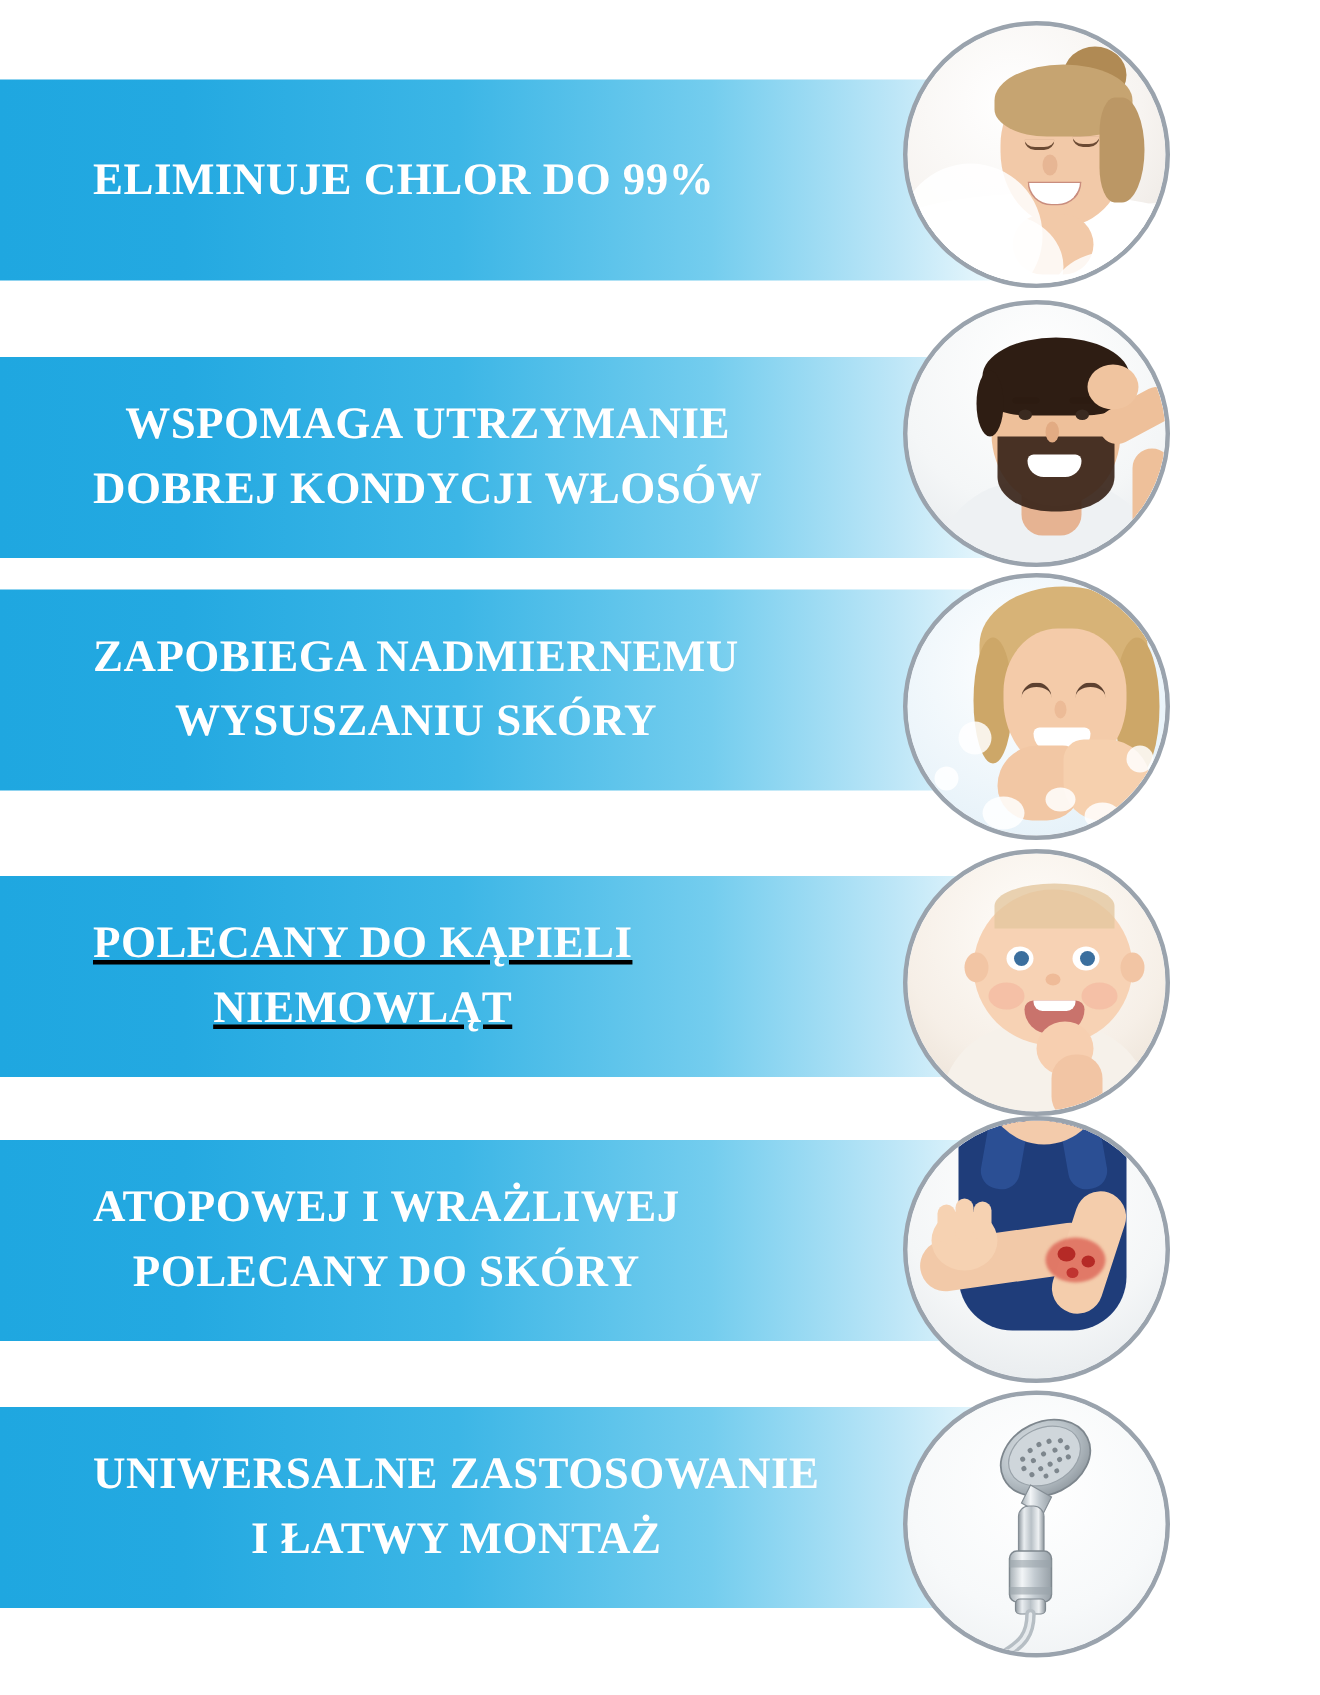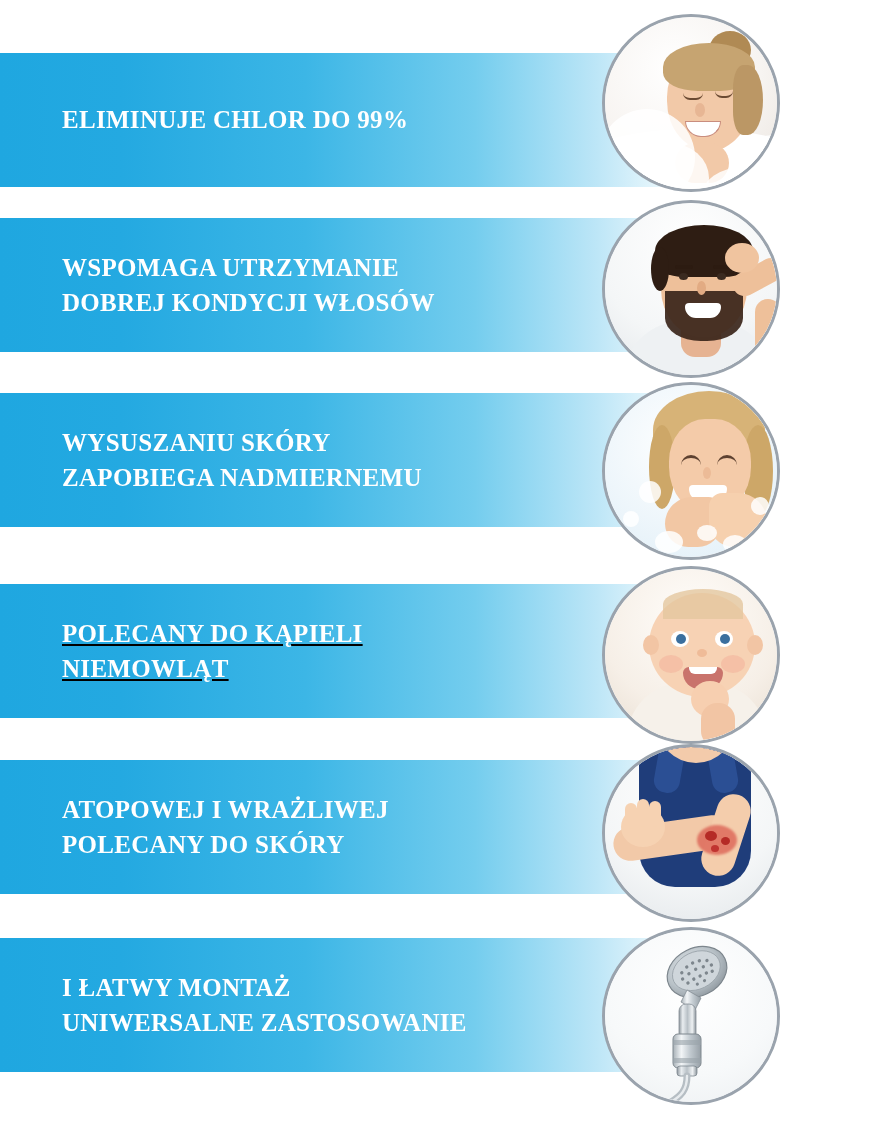--- a/index.html
+++ b/index.html
@@ -31,25 +31,26 @@
     align-items: center;
     box-sizing: border-box;
     padding-left: 62px;
     padding-right: 120px;
   }
 
   .feature-text {
     color: #ffffff;
     font-family: "Liberation Serif", serif;
     font-weight: bold;
-    font-size: 25px;
+    font-size: 30px;
     line-height: 1.42;
     letter-spacing: 0.3px;
     text-transform: uppercase;
     text-shadow: 0 0 1px rgba(0,0,0,0.04);
+    text-align: center;
   }
 
   .feature-text .line {
     display: block;
     white-space: nowrap;
   }
 
   
   .photo-badge {
     position: absolute;
@@ -147,21 +148,21 @@
 
       <div class="skin" style="left:70px; top:126px; width:54px; height:40px; border-radius:20px;"></div>
 
       <div class="foam" style="left:-6px; top:92px; width:96px; height:96px;"></div>
       <div class="foam" style="left:24px; top:126px; width:80px; height:70px;"></div>
       <div class="foam" style="left:96px; top:150px; width:86px; height:60px;"></div>
       <div class="foam" style="left:140px; top:118px; width:54px; height:54px; background:rgba(255,255,255,0.7);"></div>
     </div>
   </div>
 
-  <div class="feature-row" style="top:218px; height:134px;">
+  <div class="feature-row" style="top:238px; height:134px;">
     <div class="feature-text">
       <span class="line">WSPOMAGA UTRZYMANIE</span>
       <span class="line">DOBREJ KONDYCJI WŁOSÓW</span>
     </div>
   </div>
 
   <div class="photo-badge" style="left:602px; top:200px; width:178px; height:178px;">
     <div class="photo-inner">
       <div class="bg-soft grey"></div>
 
@@ -188,22 +189,22 @@
 
       <div class="skin" style="left:126px; top:62px; width:54px; height:24px; border-radius:14px; transform:rotate(-28deg); background:#eec09a;"></div>
       <div class="skin" style="left:150px; top:96px; width:26px; height:70px; border-radius:14px; background:#eec09a;"></div>
 
       <div class="skin round" style="left:120px; top:40px; width:34px; height:30px; background:#f0c49f;"></div>
     </div>
   </div>
 
   <div class="feature-row" style="top:393px; height:134px;">
     <div class="feature-text">
+      <span class="line">ZAPOBIEGA NADMIERNEMU</span>
       <span class="line">WYSUSZANIU SKÓRY</span>
-      <span class="line">ZAPOBIEGA NADMIERNEMU</span>
     </div>
   </div>
 
   <div class="photo-badge" style="left:602px; top:382px; width:178px; height:178px;">
     <div class="photo-inner">
       <div class="bg-soft blue"></div>
 
       <div class="hair-l" style="left:48px; top:6px; width:112px; height:78px; border-radius:50% 50% 40% 40%; background:#d7b377;"></div>
       <div class="hair-l" style="left:44px; top:40px; width:26px; height:84px; border-radius:50%; background:#cda768;"></div>
       <div class="hair-l" style="left:138px; top:40px; width:30px; height:92px; border-radius:50%; background:#cda768;"></div>
@@ -295,22 +296,22 @@
 
       <div class="round" style="position:absolute; left:92px; top:78px; width:40px; height:30px; background:rgba(209,52,48,0.55); filter:blur(1px);"></div>
       <div class="round" style="position:absolute; left:100px; top:84px; width:12px; height:10px; background:#b52a26;"></div>
       <div class="round" style="position:absolute; left:116px; top:90px; width:9px; height:8px; background:#b52a26;"></div>
       <div class="round" style="position:absolute; left:106px; top:98px; width:8px; height:7px; background:#c03430;"></div>
     </div>
   </div>
 
   <div class="feature-row" style="top:938px; height:134px;">
     <div class="feature-text">
+      <span class="line">UNIWERSALNE ZASTOSOWANIE</span>
       <span class="line">I ŁATWY MONTAŻ</span>
-      <span class="line">UNIWERSALNE ZASTOSOWANIE</span>
     </div>
   </div>
 
   <div class="photo-badge" style="left:602px; top:927px; width:178px; height:178px;">
     <div class="photo-inner">
       <div class="bg-soft grey" style="background:radial-gradient(circle at 50% 35%, #ffffff 0%, #f7f9fa 60%, #eceff1 100%);"></div>
       <div class="shower-wrap">
         <svg viewBox="0 0 178 178" width="178" height="178">
           <defs>
             <linearGradient id="chrome" x1="0" y1="0" x2="1" y2="0">

